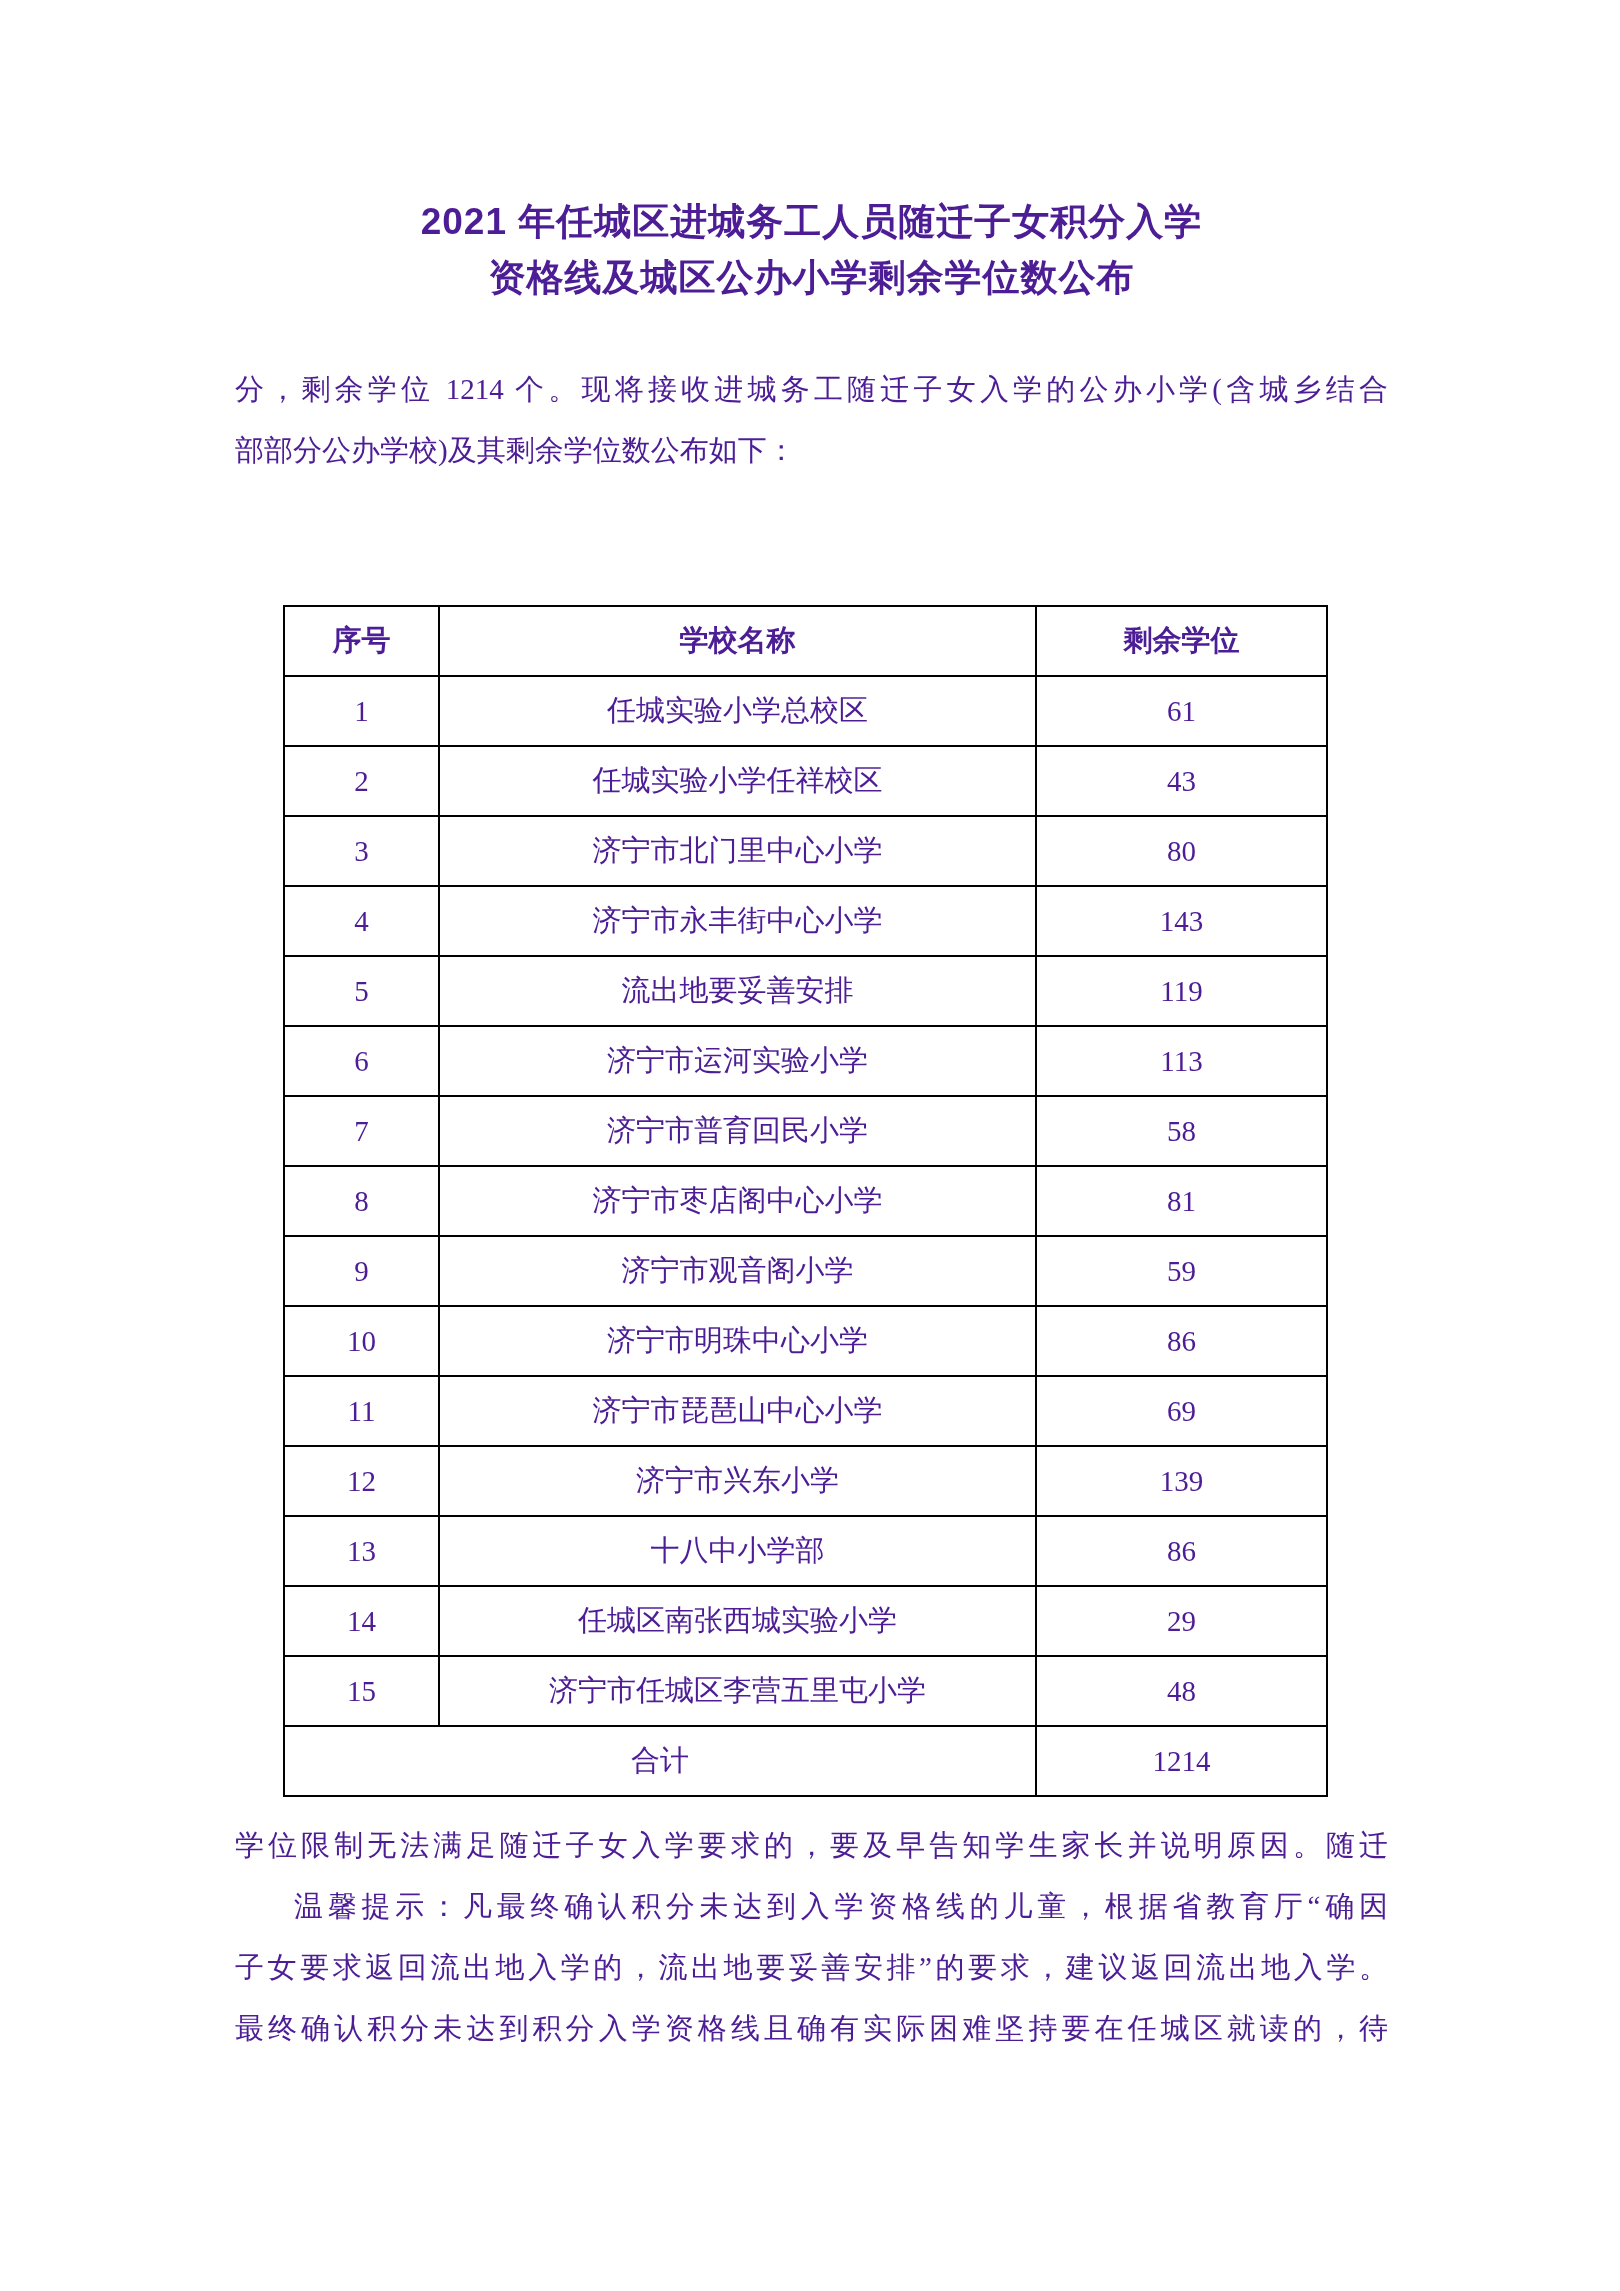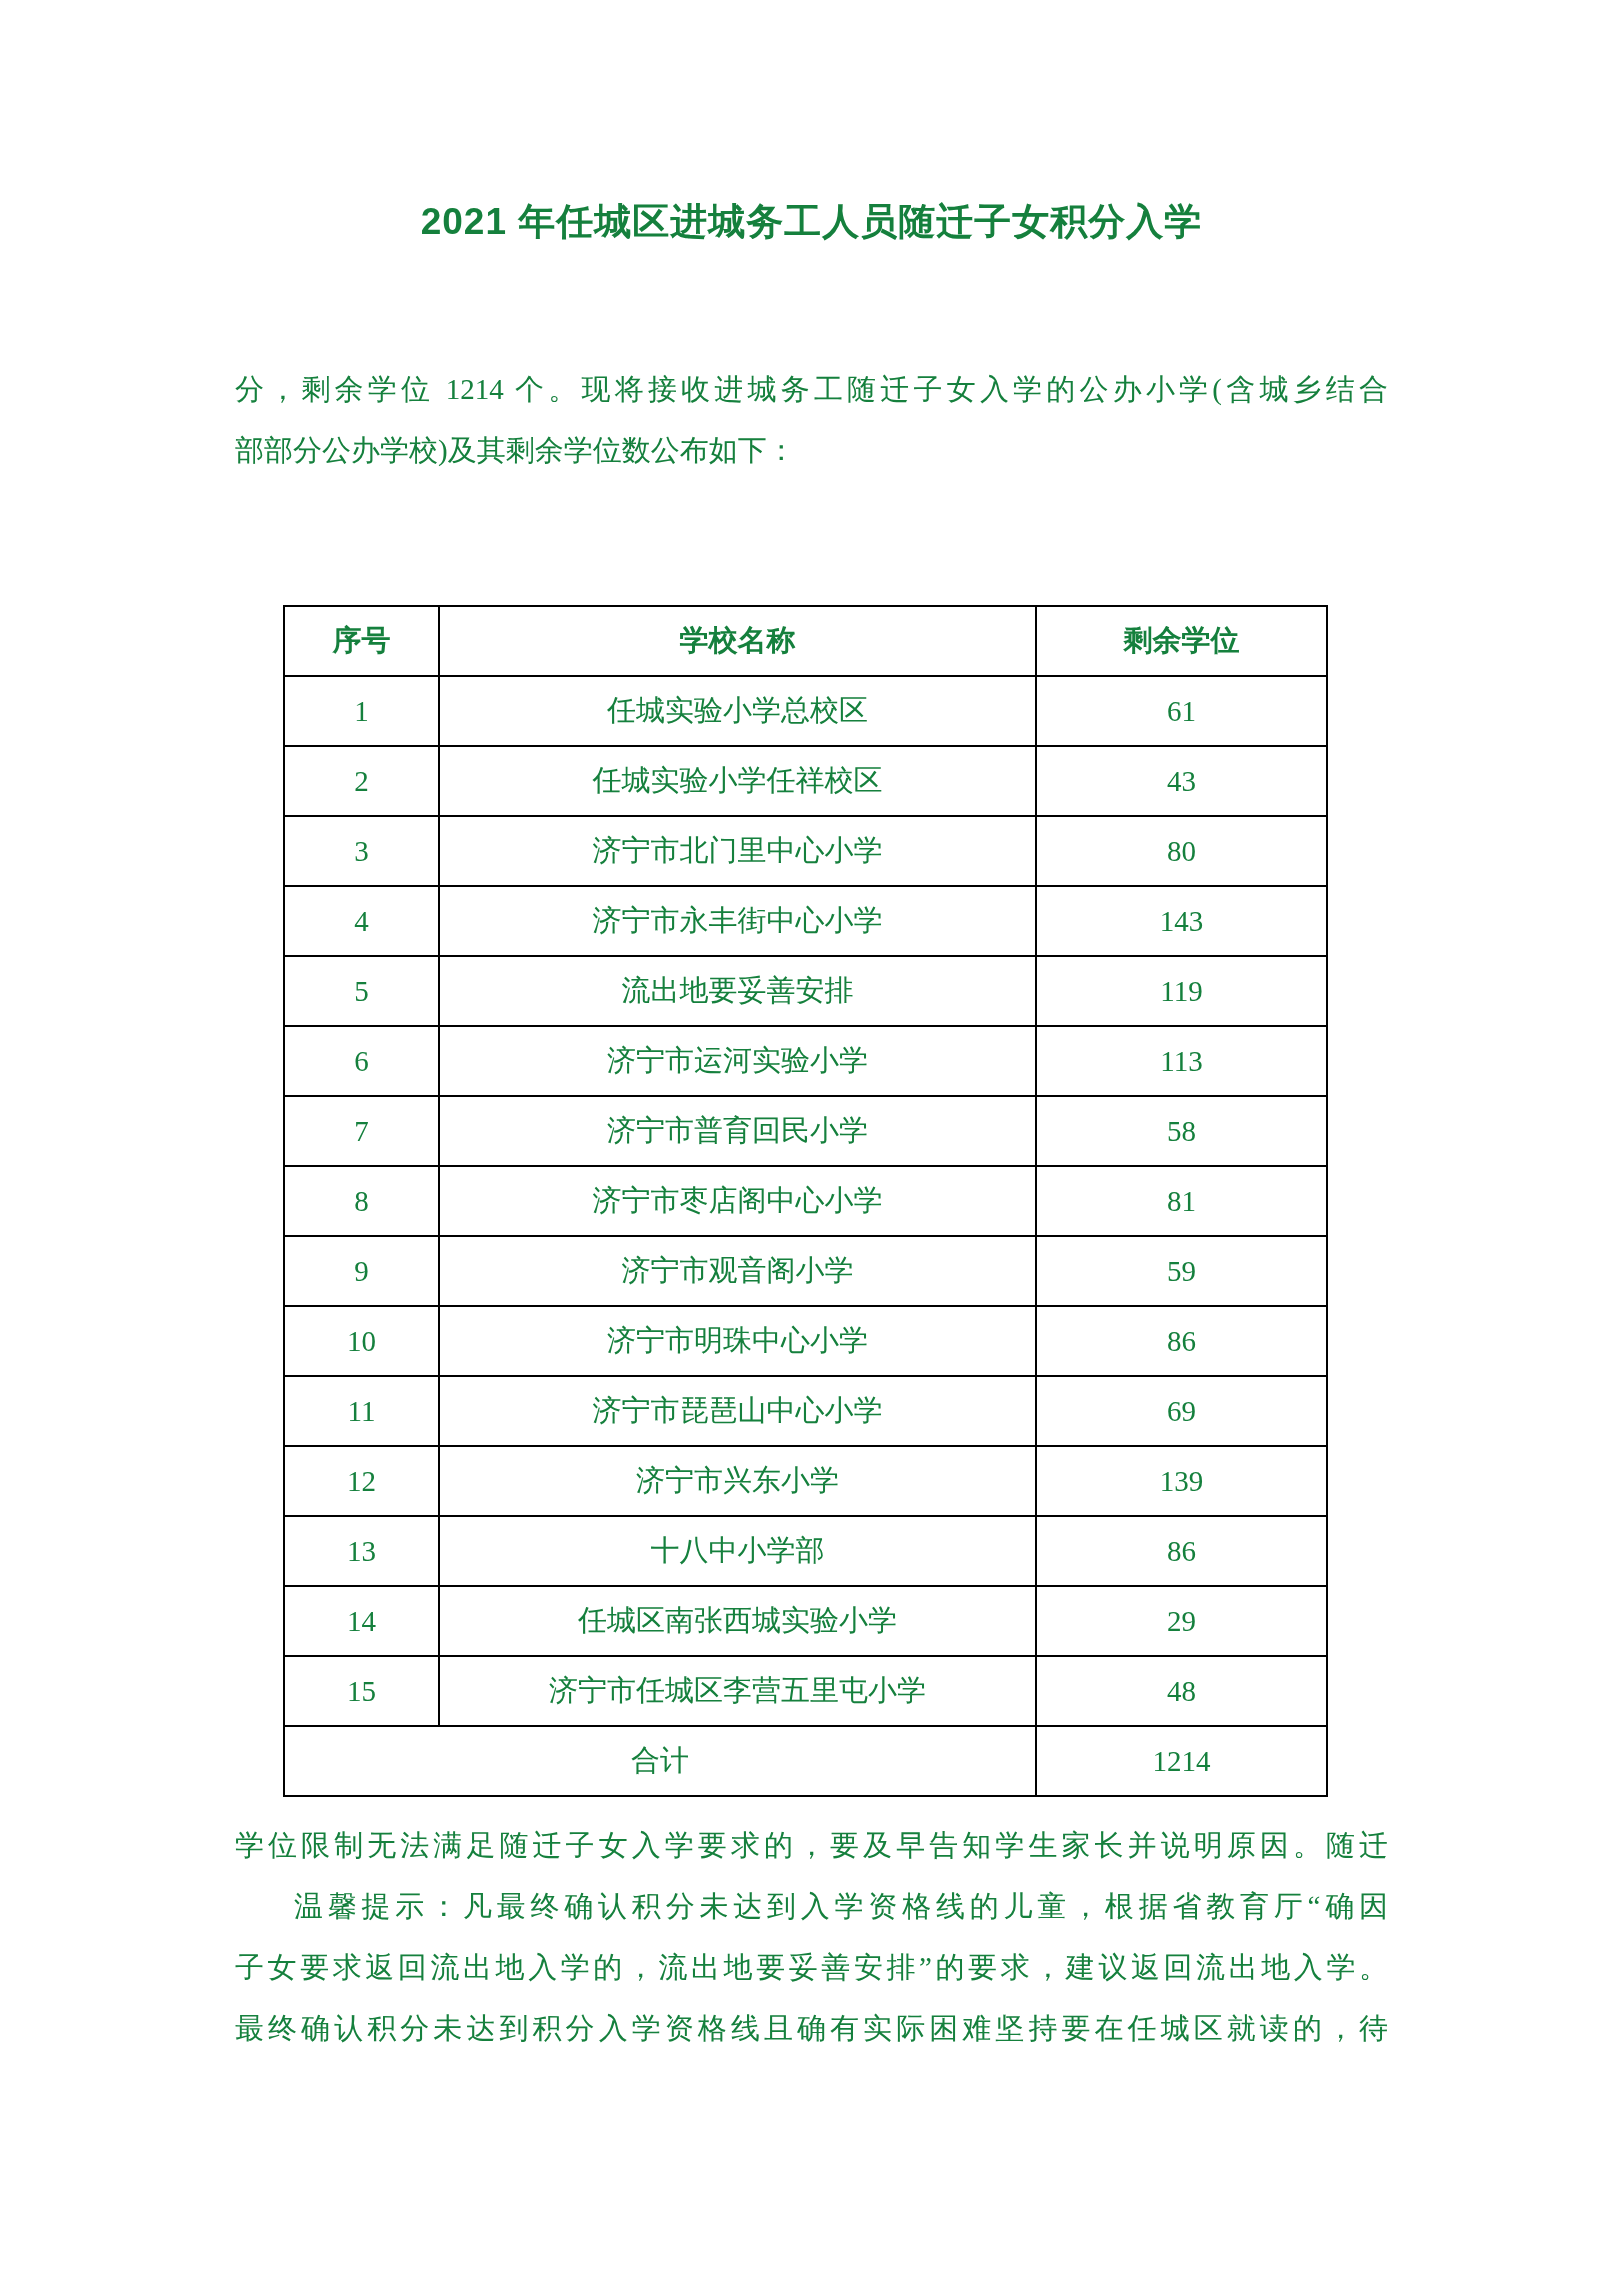--- a/index.html
+++ b/index.html
@@ -2,21 +2,21 @@
 <html><head>
 <meta charset="utf-8">
 <style>
   * { margin: 0; padding: 0; box-sizing: border-box; }
   html, body { background: #ffffff; }
   .page {
     position: relative;
     width: 1620px;
     height: 2292px;
     background: #ffffff;
-    color: #15803d;
+    color: #4c1d95;
     font-family: "Liberation Serif", serif;
     overflow: hidden;
   }
   .doc-title {
     position: absolute;
     top: 194px;
     left: 235px;
     width: 1153px;
     text-align: center;
     font-family: "Liberation Sans", sans-serif;
@@ -65,20 +65,21 @@
   col.c-name  { width: 597px; }
   col.c-seats { width: 291px; }
 </style>
 </head>
 <body>
 
 <div class="page">
 
   <div class="doc-title">
     <div class="title-line">2021 年任城区进城务工人员随迁子女积分入学</div>
+    <div class="title-line">资格线及城区公办小学剩余学位数公布</div>
   </div>
 
   <div class="para para-intro" id="intro-paragraph">
       <div class="line">分，剩余学位 1214 个。现将接收进城务工随迁子女入学的公办小学(含城乡结合</div>
       <div class="line">部部分公办学校)及其剩余学位数公布如下：</div>
     </div>
 
   <table class="seats">
     <colgroup>
       <col class="c-no">

